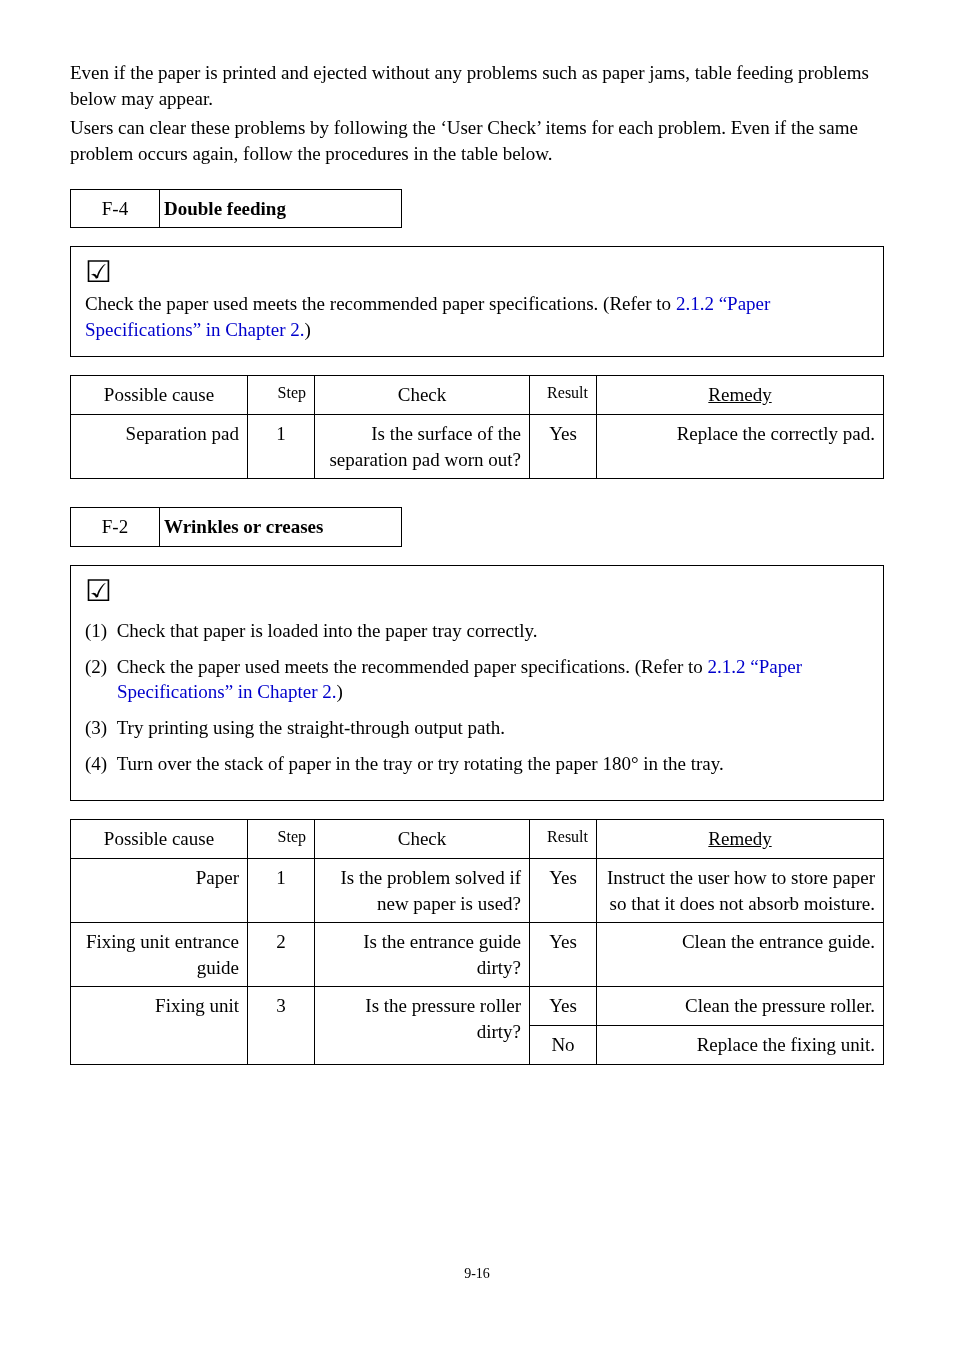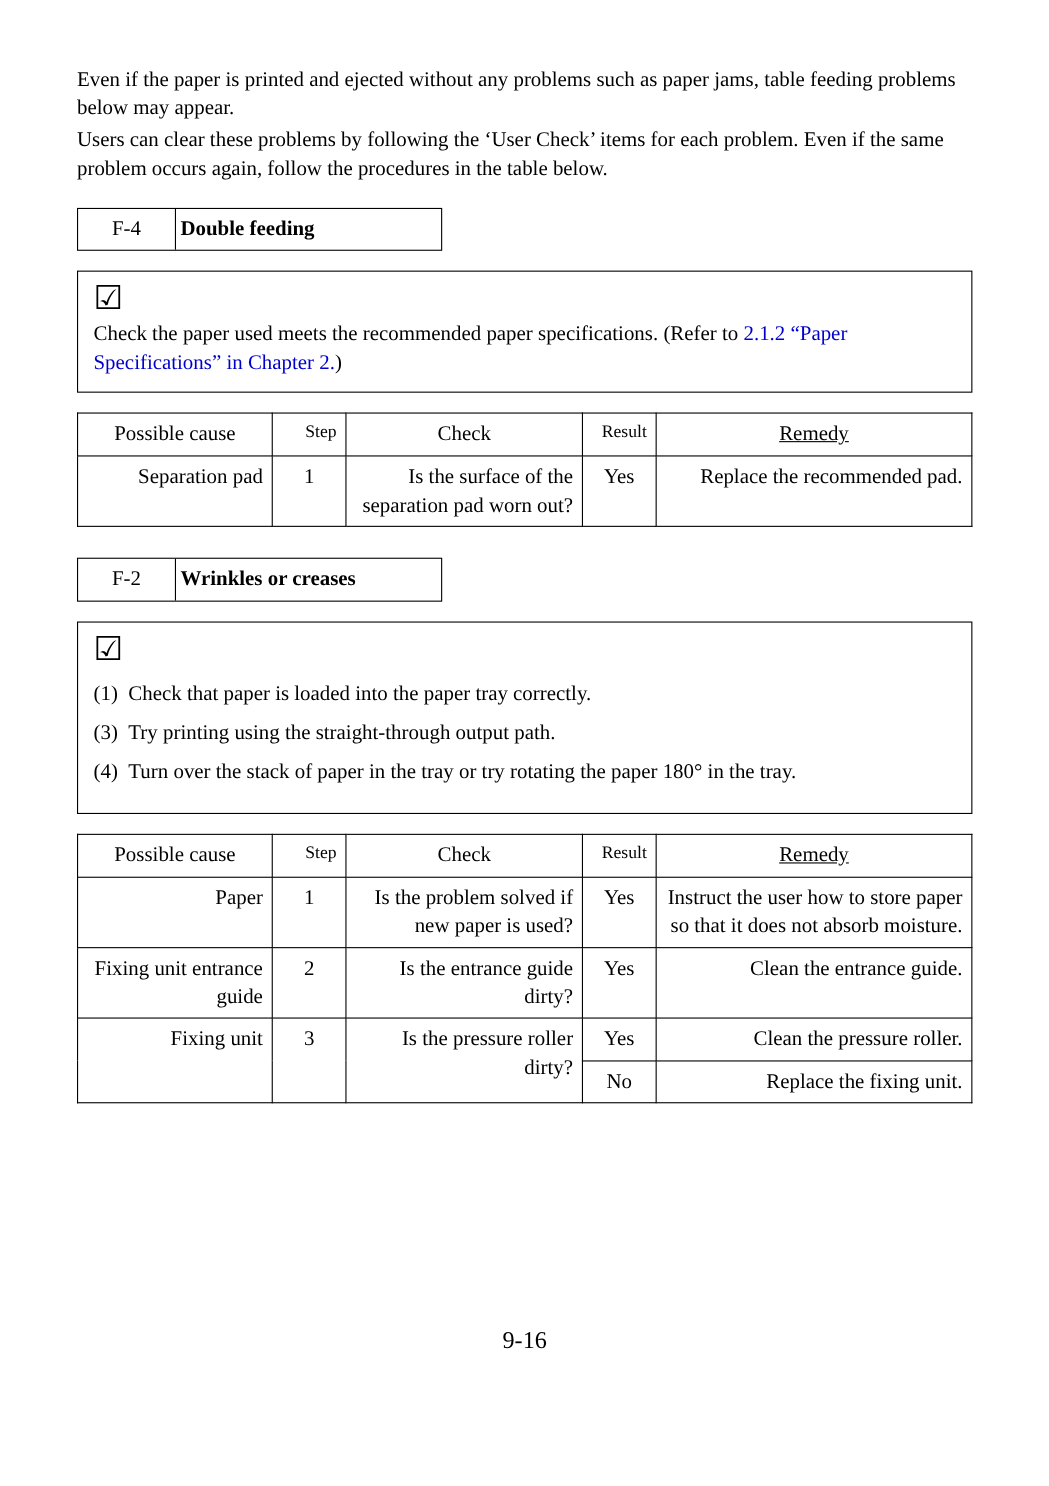--- a/index.html
+++ b/index.html
@@ -58,21 +58,21 @@
     vertical-align: top;
     font-weight: normal;
   }
   th { text-align: center; }
   .col-step, .col-result { text-align: right; width: 50px; font-size: 16px; }
   .col-cause { width: 160px; }
   .col-remedy { width: 270px; text-decoration: underline; }
   .cell-center { text-align: center; }
   .check-list { margin: 8px 0 0 0; padding: 0; list-style: none; }
   .check-list li { margin-bottom: 10px; padding-left: 32px; text-indent: -32px; }
-  .footer { text-align: center; margin-top: 200px; font-size: 22px; }
+  .footer { text-align: center; margin-top: 200px; font-size: 14px; }
 </style>
 </head>
 <body>
 
 <div class="intro">
   <p>Even if the paper is printed and ejected without any problems such as paper jams, table feeding problems below may appear.</p>
   <p>Users can clear these problems by following the ‘User Check’ items for each problem.  Even if the same problem occurs again, follow the procedures in the table below.</p>
 </div>
 
 <div class="code-box">
@@ -94,35 +94,38 @@
     <th class="col-step">Step</th>
     <th>Check</th>
     <th class="col-result">Result</th>
     <th class="col-remedy">Remedy</th>
   </tr>
   <tr>
     <td>Separation pad</td>
     <td class="cell-center">1</td>
     <td>Is the surface of the separation pad worn out?</td>
     <td class="cell-center">Yes</td>
-    <td>Replace the recommended pad.</td>
+    <td>Replace the correctly pad.</td>
   </tr>
 </tbody>
   </table>
 
 <div class="code-box">
   <div class="code">F-2</div>
   <div class="label">Wrinkles or creases</div>
 </div>
 
 <div class="check-box">
   <span class="check-mark">☑</span>
   <ul class="check-list">
     <li>
       <span>(1)</span>&nbsp;&nbsp;<span>Check that paper is loaded into the paper tray correctly.</span>
+    </li>
+    <li>
+      <span>(2)</span>&nbsp;&nbsp;<span>Check the paper used meets the recommended paper specifications. (Refer to </span><span class="link">2.1.2  “Paper Specifications” in Chapter 2.</span><span>)</span>
     </li>
     <li>
       <span>(3)</span>&nbsp;&nbsp;<span>Try printing using the straight-through output path.</span>
     </li>
     <li>
       <span>(4)</span>&nbsp;&nbsp;<span>Turn over the stack of paper in the tray or try rotating the paper 180° in the tray.</span>
     </li>
   </ul>
 </div>
 

